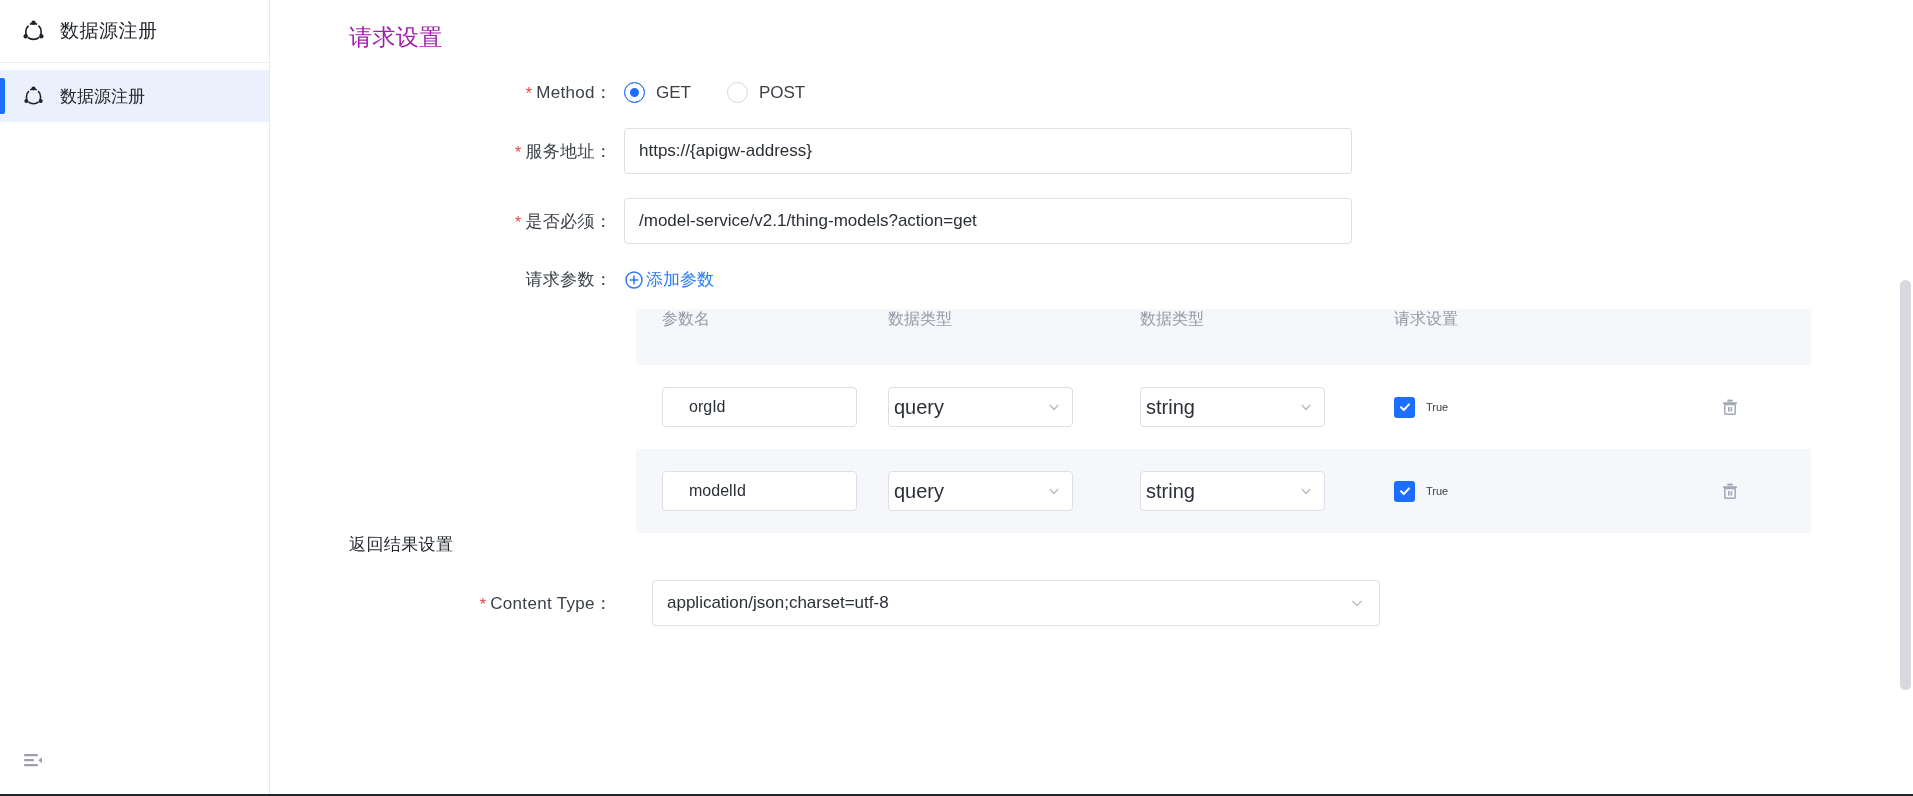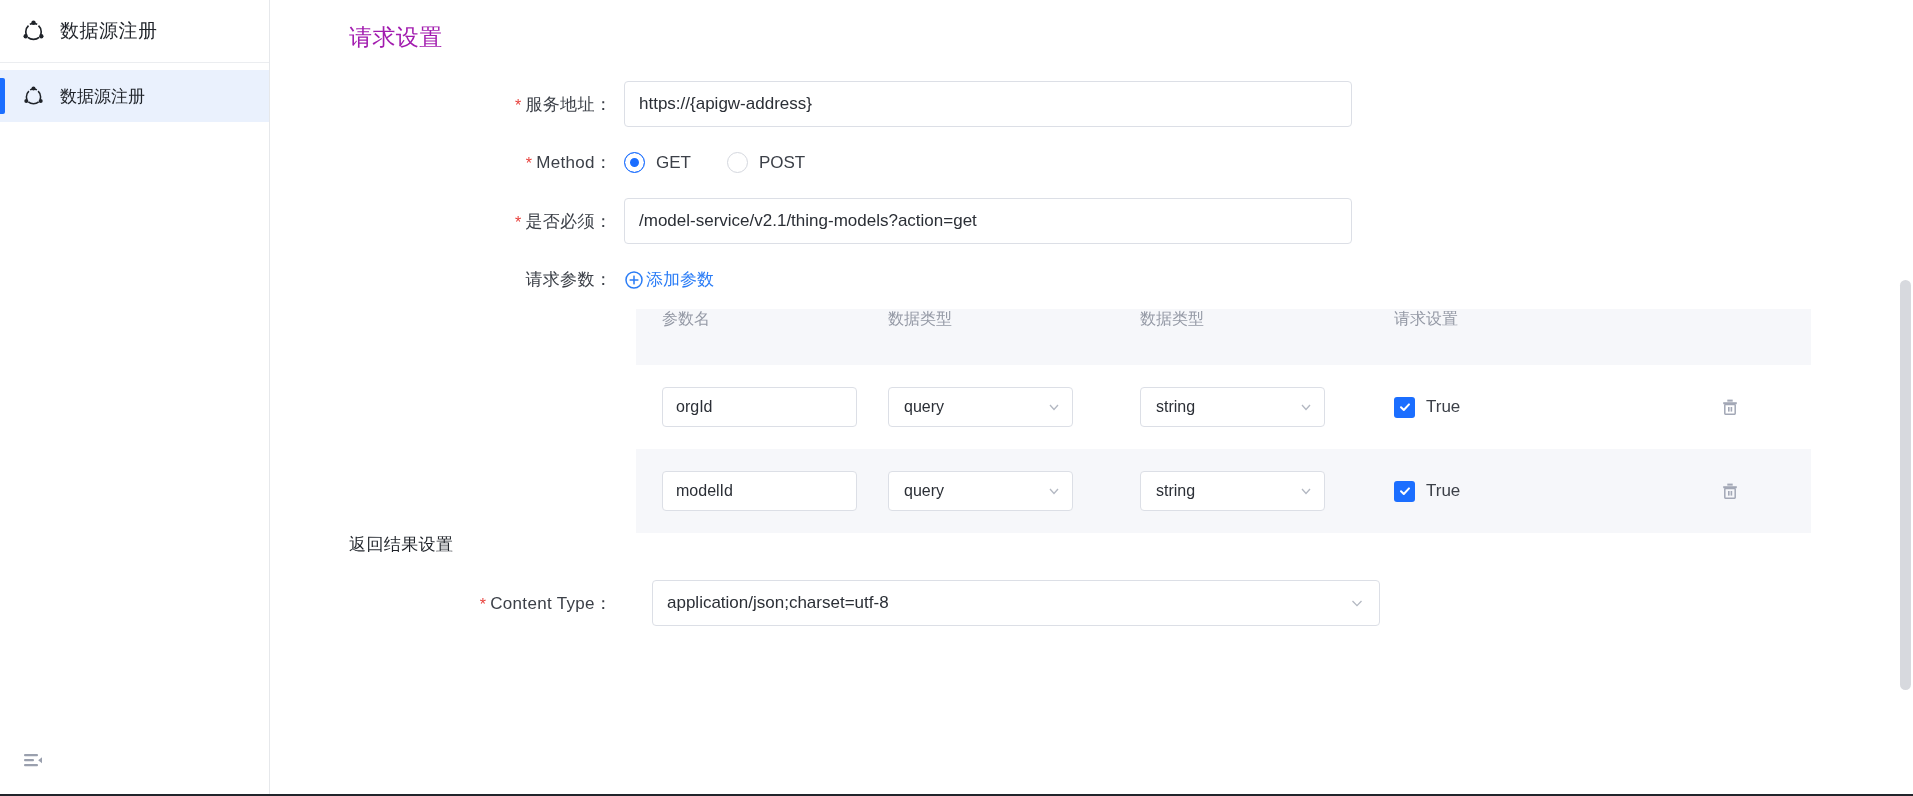--- a/index.html
+++ b/index.html
@@ -227,39 +227,39 @@
   .col-pos    { width: 252px; }
   .col-type   { width: 254px; }
   .col-req    { width: 254px; }
   .col-act    { width: 163px; display: flex; justify-content: center; }
 
   .cell-input {
     width: 195px;
     height: 40px;
     border: 1px solid #dcdfe6;
     border-radius: 4px;
-    padding: 0 13px;
+    padding: 0 26px;
     font-size: 16px;
     color: #2b2f36;
     background: #ffffff;
     font-family: "Liberation Sans", "DejaVu Sans", sans-serif;
     outline: none;
   }
 
   .select-box {
     position: relative;
     width: 185px;
     height: 40px;
     border: 1px solid #dcdfe6;
     border-radius: 4px;
     background: #ffffff;
     display: flex;
     align-items: center;
-    padding: 0 15px;
-    font-size: 16px;
+    padding: 0 5px;
+    font-size: 20px;
     color: #2b2f36;
     cursor: pointer;
   }
   .select-box .caret {
     position: absolute;
     right: 11px;
     top: 50%;
     transform: translateY(-50%);
     display: inline-flex;
   }
@@ -269,21 +269,21 @@
     width: 21px;
     height: 21px;
     border-radius: 3px;
     background: #1b6eff;
     display: inline-flex;
     align-items: center;
     justify-content: center;
     flex: none;
     cursor: pointer;
   }
-  .check-label { font-size: 17px; color: #3c4048; }
+  .check-label { font-size: 11px; color: #3c4048; }
 
   .trash-btn {
     width: 30px;
     height: 30px;
     display: inline-flex;
     align-items: center;
     justify-content: center;
     cursor: pointer;
   }
 
@@ -390,39 +390,39 @@
       </span>
     </div>
   </aside>
 
   <main class="content">
 
     <div class="section-title">请求设置</div>
 
     <div class="form-row">
       <div class="form-label">
-        <span class="req-star">*</span><span>服务地址：</span>
-      </div>
-      <input class="text-input" type="text" value="https://{apigw-address}" style="">
-    </div>
-
-    <div class="form-row">
-      <div class="form-label">
         <span class="req-star">*</span><span>Method：</span>
       </div>
       <div class="radio-group">
         <label class="radio-opt checked">
           <span class="radio-dot"></span>
           <span>GET</span>
         </label>
         <label class="radio-opt">
           <span class="radio-dot"></span>
           <span>POST</span>
         </label>
       </div>
+    </div>
+
+    <div class="form-row">
+      <div class="form-label">
+        <span class="req-star">*</span><span>服务地址：</span>
+      </div>
+      <input class="text-input" type="text" value="https://{apigw-address}" style="">
     </div>
 
     <div class="form-row">
       <div class="form-label">
         <span class="req-star">*</span><span>是否必须：</span>
       </div>
       <input class="text-input" type="text" value="/model-service/v2.1/thing-models?action=get" style="">
     </div>
 
     <div class="form-row">

